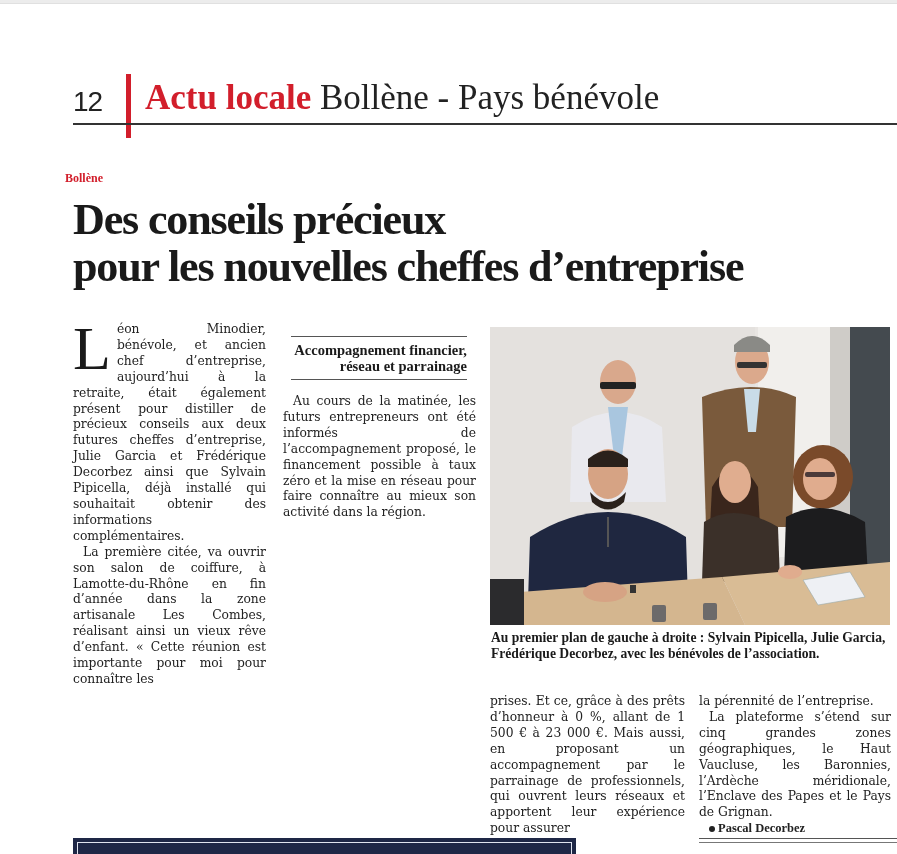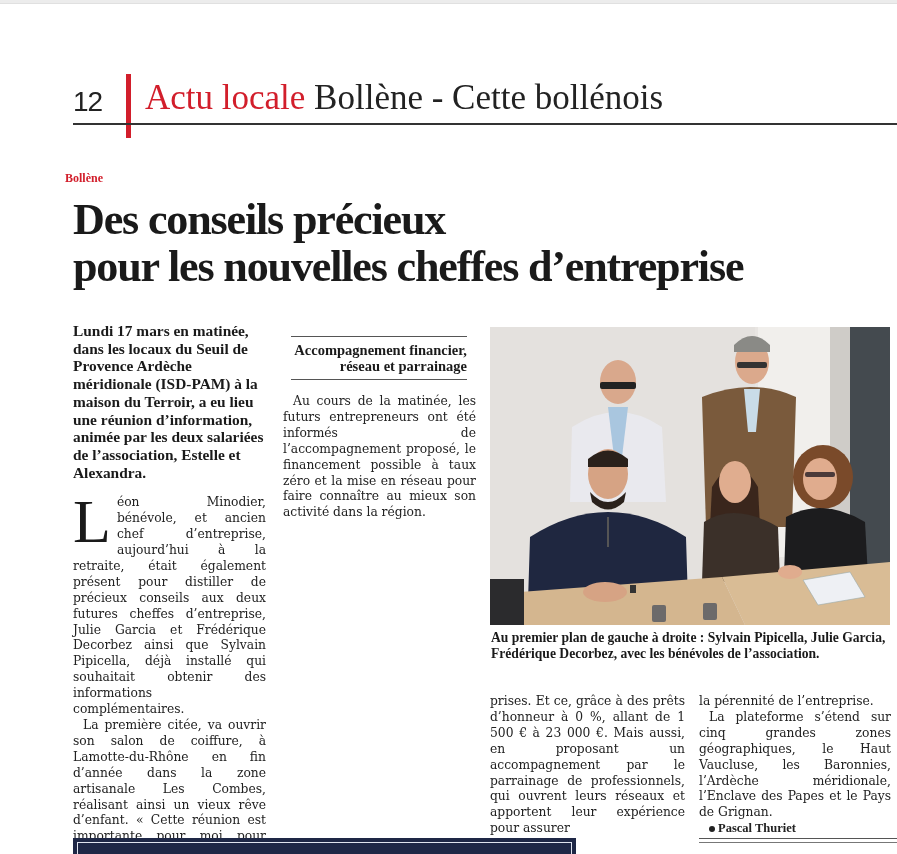--- a/index.html
+++ b/index.html
@@ -6,21 +6,21 @@
     html, body { width: 897px; height: 854px; background: #ffffff; overflow: hidden; }
     body { position: relative; font-family: "DejaVu Serif", serif; color: #1a1a1a; }
 
     .topbar { position: absolute; left: 0; top: 0; width: 897px; height: 4px; background: #ececec; border-bottom: 1px solid #e0e0e0; }
 
     
     .page-num { position: absolute; left: 73px; top: 86px; font-family: Liberation Sans, sans-serif; font-size: 28px; color: #222; letter-spacing: -1px; }
     .red-bar { position: absolute; left: 126px; top: 74px; width: 5px; height: 64px; background: #d21e2b; }
     .head-rule { position: absolute; left: 73px; top: 123px; width: 824px; height: 2px; background: #333; }
     .section { position: absolute; left: 145px; top: 78px; white-space: nowrap; font-family: "Liberation Serif", serif; font-size: 35px; line-height: 40px; }
-    .section .red { color: #d21e2b; font-weight: normal; text-align: center; }
+    .section .red { color: #d21e2b; font-weight: bold; text-align: center; }
     .section .grey { color: #222; font-weight: normal; }
 
     .kicker { position: absolute; left: 65px; top: 171px; font-family: "Liberation Serif", serif; font-weight: bold; font-size: 12px; color: #d21e2b; }
 
     .headline { position: absolute; left: 73px; top: 196px; width: 820px; font-family: "Liberation Serif", serif; font-weight: bold; font-size: 45px; line-height: 47px; color: #1a1a1a; letter-spacing: -1.2px; transform: scaleX(0.98); transform-origin: left top; }
 
     
     .col { position: absolute; font-family: "DejaVu Serif", serif; font-size: 12.3px; line-height: 15.9px; color: #222; text-align: justify; hyphens: manual; }
     .col p { text-indent: 10px; }
     .col p.noindent { text-indent: 0; }
@@ -49,32 +49,31 @@
   </style>
 </head>
 <body>
 
 <div class="topbar"></div>
 
 <div class="page-num">12</div>
 <div class="red-bar"></div>
 <div class="section">
   <span class="red">Actu locale</span>
-  <span class="grey">Bollène - Cette bollénois</span>
+  <span class="grey">Bollène - Pays bénévole</span>
 </div>
 <div class="head-rule"></div>
 
 <div class="kicker">Bollène</div>
 <h1 class="headline">
   <span>Des conseils précieux</span><br>
   <span>pour les nouvelles cheffes d’entreprise</span>
 </h1>
 
 <div class="col col1">
-  <p class="chapo noindent">Lundi 17 mars en matinée, dans les locaux du Seuil de Provence Ardèche méridionale (ISD-PAM) à la maison du Terroir, a eu lieu une réunion d’information, animée par les deux salariées de l’association, Estelle et Alexandra.</p>
   <p class="noindent"><span class="dropcap">L</span><span>éon Minodier, bénévole, et ancien chef d’entreprise, aujourd’hui à la retraite, était également présent pour distiller de précieux conseils aux deux futures cheffes d’entreprise, Julie Garcia et Frédérique Decorbez ainsi que Sylvain Pipicella, déjà installé qui souhaitait obtenir des informations complémentaires.</span></p>
   <p>La première citée, va ouvrir son salon de coiffure, à Lamotte-du-Rhône en fin d’année dans la zone artisanale Les Combes, réalisant ainsi un vieux rêve d’enfant. « Cette réunion est importante pour moi pour connaître les</p>
 </div>
 
 <div class="col col2">
   <div class="inter">Accompagnement financier, réseau et parrainage</div>
   <p>Au cours de la matinée, les futurs entrepreneurs ont été informés de l’accompagnement proposé, le financement possible à taux zéro et la mise en réseau pour faire connaître au mieux son activité dans la région.</p>
 </div>
 
 <div class="photo">
@@ -130,21 +129,21 @@
 </div>
 <div class="caption">Au premier plan de gauche à droite : Sylvain Pipicella, Julie Garcia, Frédérique Decorbez, avec les bénévoles de l’association.</div>
 
 <div class="col col3">
   <p class="noindent">prises. Et ce, grâce à des prêts d’honneur à 0 %, allant de 1 500 € à 23 000 €. Mais aussi, en proposant un accompagnement par le parrainage de professionnels, qui ouvrent leurs réseaux et apportent leur expérience pour assurer</p>
 </div>
 
 <div class="col col4">
   <p class="noindent">la pérennité de l’entreprise.</p>
   <p>La plateforme s’étend sur cinq grandes zones géographiques, le Haut Vaucluse, les Baronnies, l’Ardèche méridionale, l’Enclave des Papes et le Pays de Grignan.</p>
-  <p class="byline"><span class="dot"></span><span>Pascal Thuriet</span></p>
+  <p class="byline"><span class="dot"></span><span>Pascal Decorbez</span></p>
 </div>
 
 <div class="end-rule1"></div>
 <div class="end-rule2"></div>
 
 <div class="ad-box">
   <div class="ad-box-inner"></div>
 </div>
 
 </body></html>

